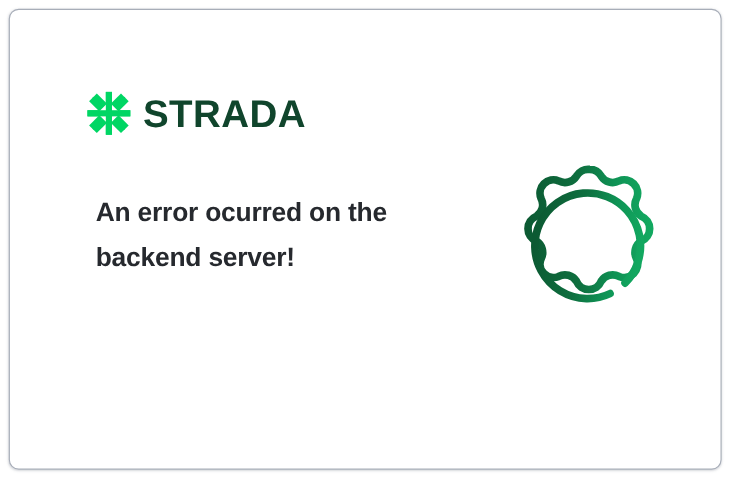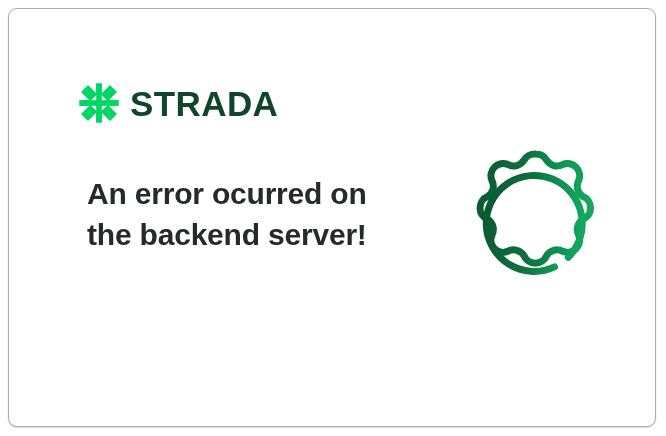--- a/index.html
+++ b/index.html
@@ -50,21 +50,21 @@
     color: #10452c;
     white-space: nowrap;
   }
 
   
   .message {
     position: absolute;
     left: 78px;
     top: 164px;
     width: 290px;
-    font-size: 30px;
+    font-size: 24px;
     font-weight: 700;
     line-height: 41px;
     letter-spacing: -0.2px;
     color: #26292e;
   }
 
   
   .gear-art {
     position: absolute;
     left: 444px;

